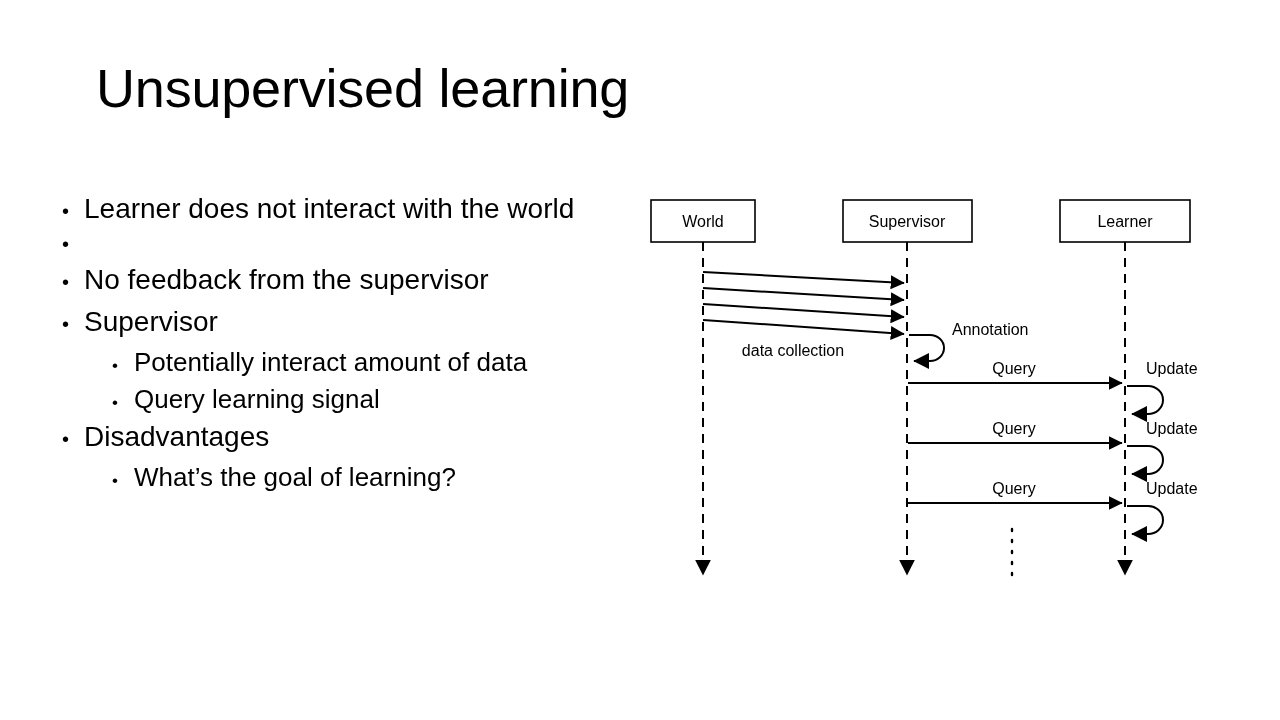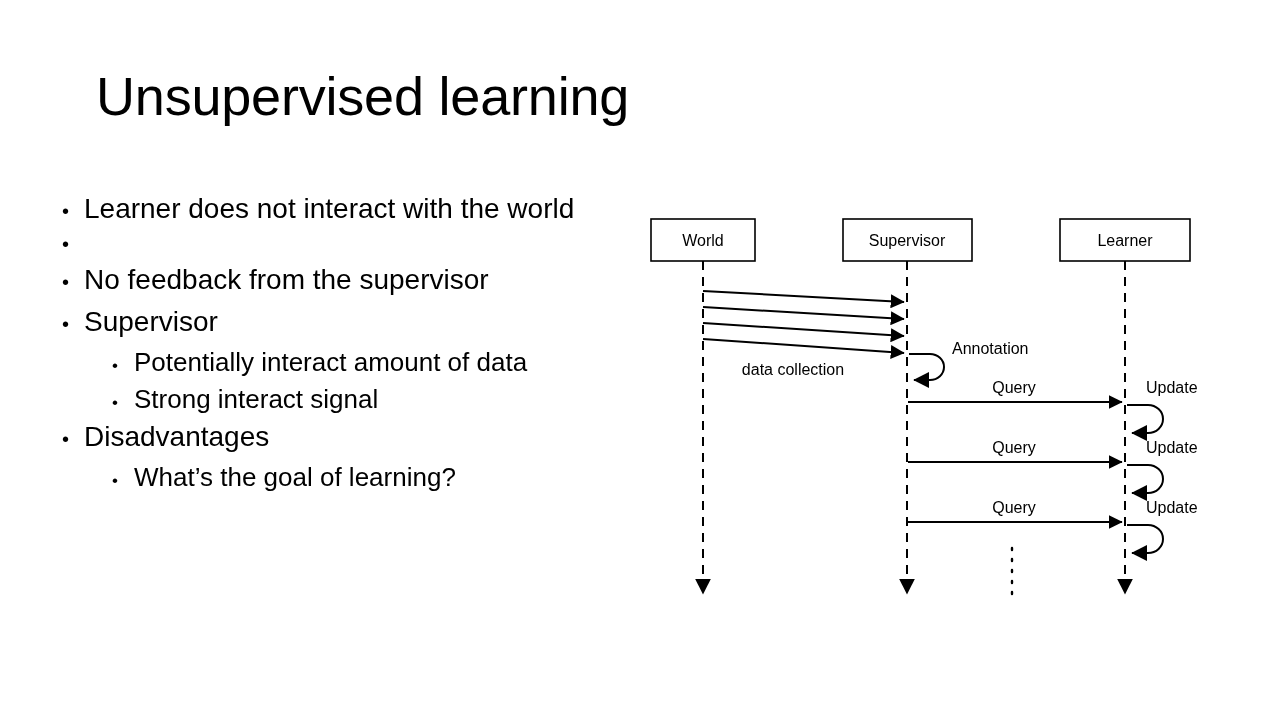--- a/index.html
+++ b/index.html
@@ -13,21 +13,21 @@
     position: relative;
     overflow: hidden;
     font-family: "Liberation Sans", sans-serif;
     color: #000000;
   }
 
   
   #slide-title {
     position: absolute;
     left: 96px;
-    top: 68px;
+    top: 60px;
     font-size: 54px;
     font-weight: 300;
     letter-spacing: -0.2px;
     line-height: 1.05;
     color: #000000;
     white-space: nowrap;
   }
 
   
   #bullet-list {
@@ -69,21 +69,21 @@
   .bullet-row.level-2 .bullet-text {
     font-size: 26px;
   }
   .bullet-text.italic {
   }
 
   
   #sequence-diagram {
     position: absolute;
     left: 630px;
-    top: 203px;
+    top: 184px;
     width: 600px;
     height: 430px;
   }
   #sequence-diagram svg {
     display: block;
   }
   .node-label,
   .edge-label {
     font-family: "Liberation Sans", sans-serif;
     fill: #000000;
@@ -117,21 +117,21 @@
     <span class="bullet-text">Supervisor</span>
   </div>
 
   <div class="bullet-row level-2">
     <span class="bullet-dot">•</span>
     <span class="bullet-text">Potentially interact amount of data</span>
   </div>
 
   <div class="bullet-row level-2">
     <span class="bullet-dot">•</span>
-    <span class="bullet-text">Strong interact signal</span>
+    <span class="bullet-text">Query learning signal</span>
   </div>
 
   <div class="bullet-row level-1">
     <span class="bullet-dot">•</span>
     <span class="bullet-text">Disadvantages</span>
   </div>
 
   <div class="bullet-row level-2">
     <span class="bullet-dot">•</span>
     <span class="bullet-text italic">What’s the goal of learning?</span>

